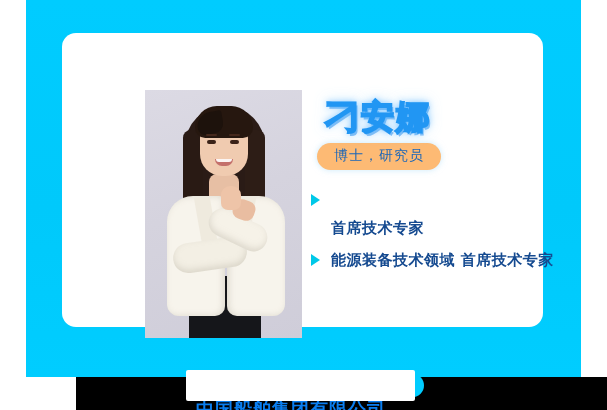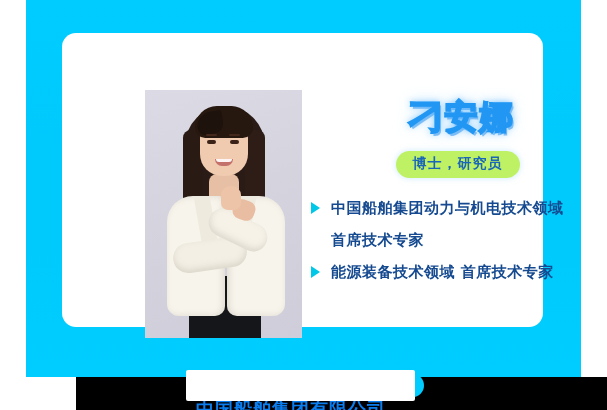--- a/index.html
+++ b/index.html
@@ -53,21 +53,20 @@
 
   
   .white-card {
     position: absolute;
     left: 62px;
     top: 33px;
     width: 481px;
     height: 294px;
     background: #ffffff;
     border-radius: 14px;
-    text-align: center;
   }
 
   
   .portrait {
     position: absolute;
     left: 83px;
     top: 57px;
     width: 157px;
     height: 248px;
     overflow: hidden;
@@ -306,28 +305,28 @@
       0 0 6px rgba(70,170,255,0.85),
       0 0 14px rgba(120,200,255,0.7),
       2px 3px 0 rgba(40,140,235,0.55);
     line-height: 44px;
     white-space: nowrap;
   }
 
   
   .pill {
     display: inline-block;
-    margin-top: 12px;
+    margin-top: 4px;
     margin-left: 7px;
     padding: 4px 17px 5px 17px;
-    background: #bef264;
+    background: #fdba74;
     border-radius: 14px;
     color: #1a66b8;
     font-size: 14px;
-    font-weight: bold;
+    font-weight: normal;
     letter-spacing: 1px;
     white-space: nowrap;
     box-shadow: 0 0 6px rgba(160,215,245,0.55);
   }
 
   
   .bullets {
     margin-top: 18px;
     margin-left: 0px;
   }
@@ -443,21 +442,20 @@
       <div class="name-wrap">
         <span class="name-text">刁安娜</span>
       </div>
 
       <span class="pill">博士，研究员</span>
 
       <div class="bullets">
 
         <div class="bullet-row">
           <span class="tri-icon"></span>
-          <span class="bullet-text">中国船舶集团动力与机电技术领域</span>
         </div>
 
         <div class="bullet-row">
           <span class="tri-icon empty"></span>
           <span class="bullet-text">首席技术专家</span>
         </div>
 
         <div class="bullet-row">
           <span class="tri-icon"></span>
           <span class="bullet-text">能源装备技术领域 首席技术专家</span>

